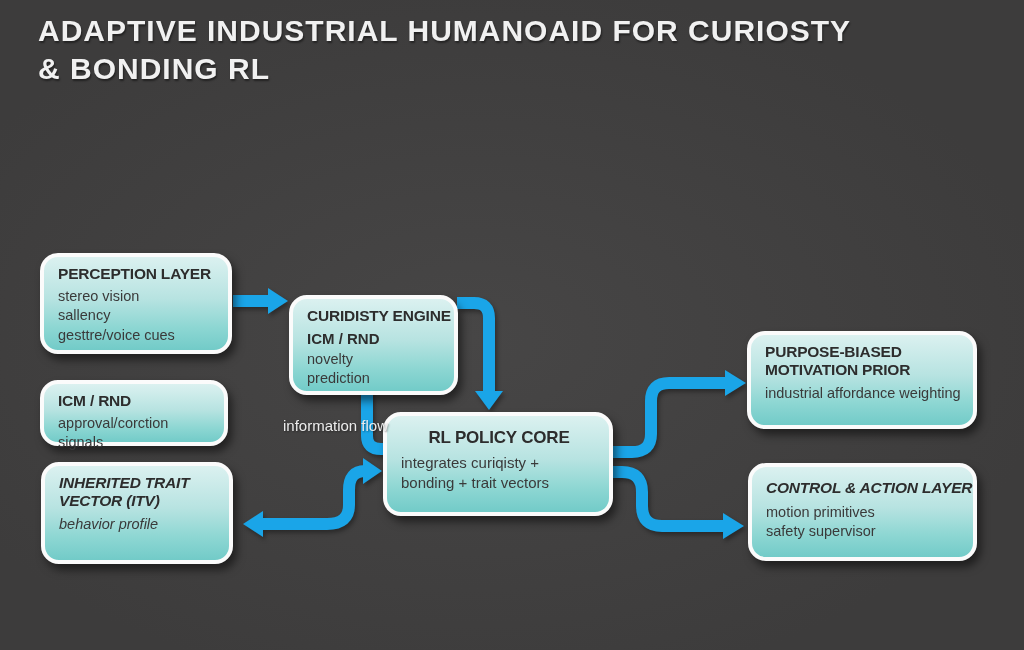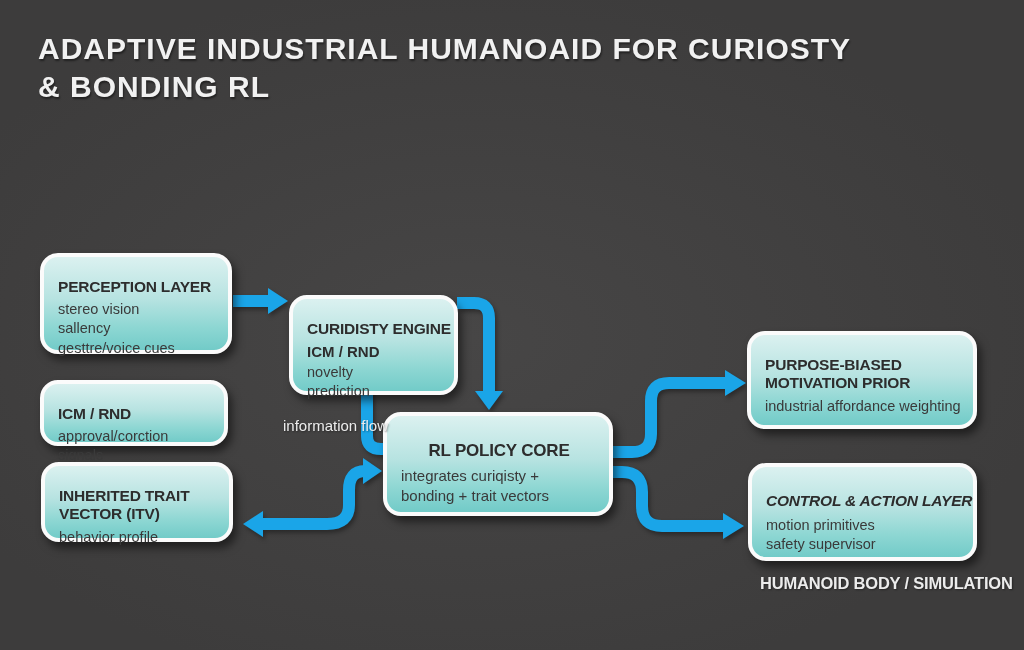--- a/index.html
+++ b/index.html
@@ -2,33 +2,33 @@
 <html style="--bg: #3d3c3c; --bg-light: #474646; --arrow: #1aa5e8; --box-border: #fbfbfb; --box-top: #dbf1f0; --box-bottom: #72cbc8; --heading-text: #f1f1f1; --node-title-text: #2d2d2d; --node-body-text: #3a3a3a; --caption-text: #ececec;"><head>
 <meta charset="utf-8">
 <style>
   html,body{margin:0;padding:0;}
   .stage{
     position:relative;width:1024px;height:650px;overflow:hidden;
     background: radial-gradient(ellipse at 46% 52%, var(--bg-light) 0%, var(--bg) 75%);
     font-family:"Liberation Sans", sans-serif;
   }
   .main-title{
-    position:absolute;left:38px;top:30px;width:900px;
+    position:absolute;left:38px;top:12px;width:900px;
     font-size:30px;font-weight:bold;line-height:38px;letter-spacing:1px;
     color:var(--heading-text);
     text-shadow:1px 2px 2px rgba(0,0,0,.45);
     white-space:pre-line;
   }
   .node{
     position:absolute;box-sizing:border-box;
     border:4px solid var(--box-border);
     border-radius:18px;
     background:linear-gradient(180deg,var(--box-top) 0%, #b7e3e1 45%, #8ed7d3 75%, var(--box-bottom) 100%);
     box-shadow:4px 6px 9px rgba(0,0,0,.5);
-    padding:21px 12px 6px 14px;
+    padding:8px 12px 6px 14px;
   }
   .node-title{
     font-size:15.5px;font-weight:bold;letter-spacing:-0.2px;
     color:var(--node-title-text);line-height:1.18;margin-bottom:4px;white-space:nowrap;
   }
   .node-title.wrap{white-space:normal;}
   .node-line{
     font-size:14.5px;color:var(--node-body-text);line-height:1.32;
   }
   .node-line.bold{font-weight:bold;font-size:15px;color:var(--node-title-text);margin-bottom:1px;}
@@ -93,21 +93,21 @@
     <div class="node-line bold">ICM / RND</div>
     <div class="node-line">novelty</div>
     <div class="node-line">prediction</div>
   </div>
 
   <div class="node" style="left:40px;top:380px;width:188px;height:66px;">
     <div class="node-title">ICM / RND</div>
     <div class="node-line">approval/corction signals</div>
   </div>
 
-  <div class="node" style="left:41px;top:462px;width:192px;height:80px;">
+  <div class="node" style="left:41px;top:462px;width:192px;height:102px;font-style:italic;">
     <div class="node-title wrap">INHERITED TRAIT VECTOR (ITV)</div>
     <div class="node-line">behavior profile</div>
   </div>
 
   <div class="node center" style="left:383px;top:412px;width:230px;height:104px;">
     <div class="node-title">RL POLICY CORE</div>
     <div class="node-line" style="font-size:15px;">integrates curiqisty +</div>
     <div class="node-line" style="font-size:15px;">bonding + trait vectors</div>
   </div>
 
@@ -116,15 +116,14 @@
     <div class="node-line">industrial affordance weighting</div>
   </div>
 
   <div class="node" style="left:748px;top:463px;width:229px;height:98px;">
     <div class="node-title" style="margin-top:4px;margin-bottom:6px;font-style:italic;">CONTROL &amp; ACTION LAYER</div>
     <div class="node-line">motion primitives</div>
     <div class="node-line">safety supervisor</div>
   </div>
 
   <div class="free-label" id="info-flow">information flow</div>
-  <div class="free-label" id="body-caption-title">HUMANOID BODY / SIMULATION</div>
 
 </div>
 
 </body></html>

